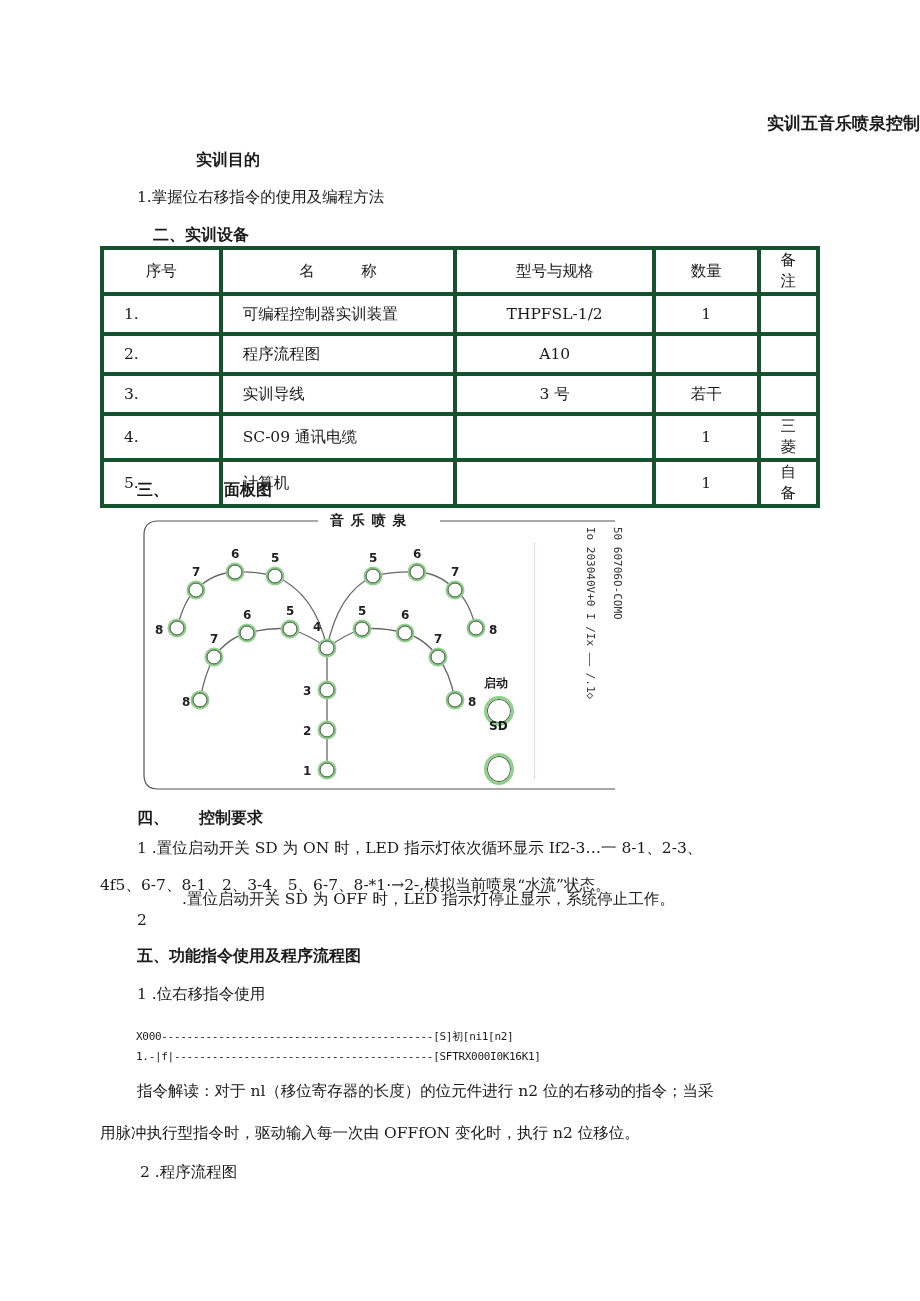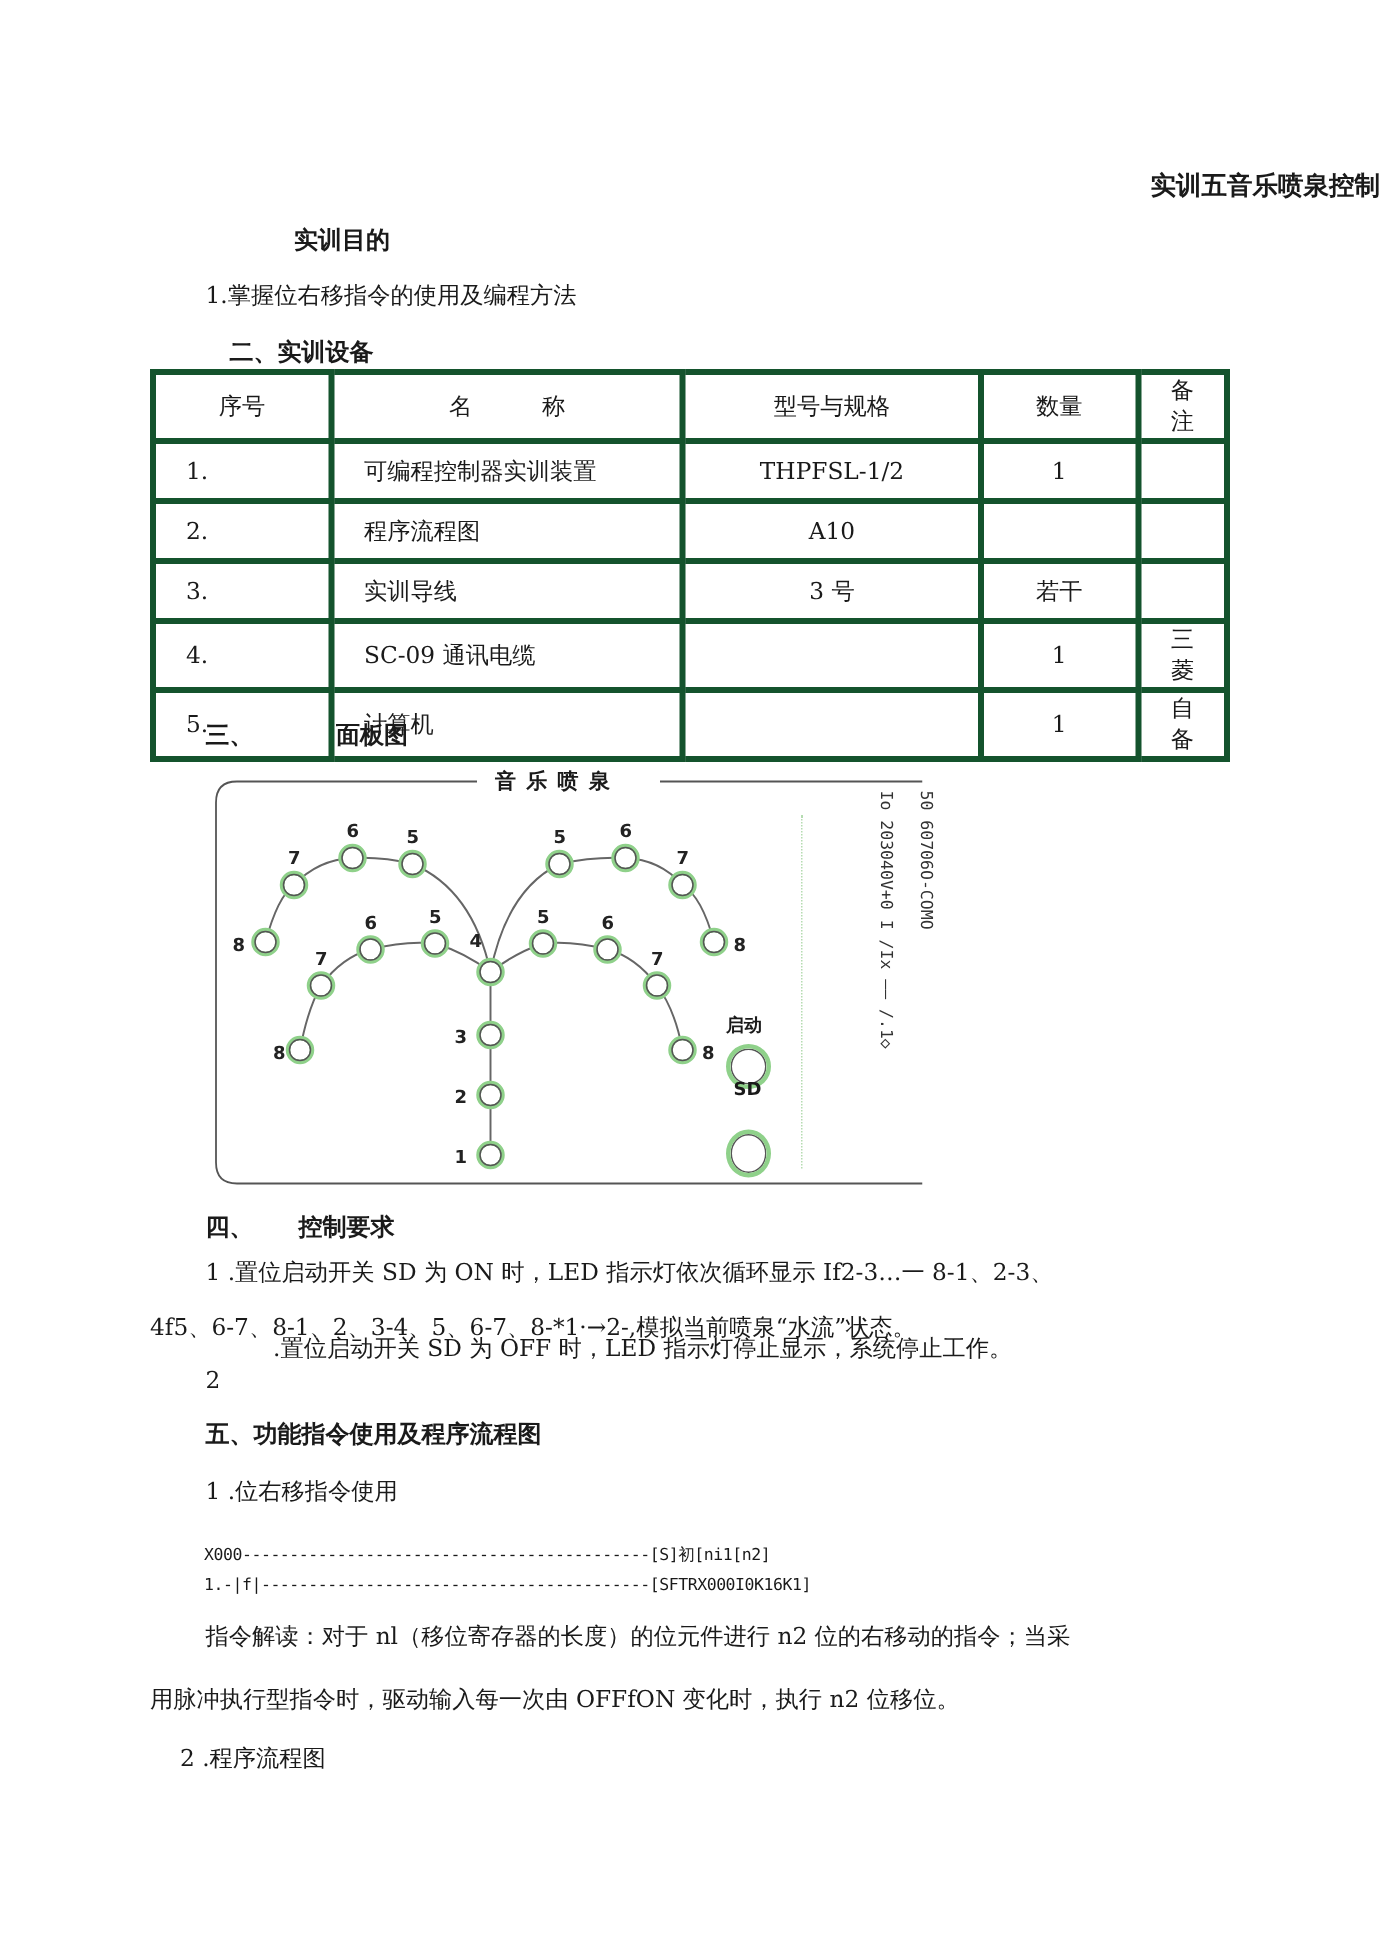--- a/index.html
+++ b/index.html
@@ -186,13 +186,13 @@
 <div class="abs body" style="left:182px; top:889px;">.置位启动开关 SD 为 OFF 时，LED 指示灯停止显示，系统停止工作。</div>
 
 <div class="abs h-bold" style="left:137px; top:946px;">五、功能指令使用及程序流程图</div>
 <div class="abs body" style="left:137px; top:984px;">1 .位右移指令使用</div>
 
 <div class="abs ladder" style="left:136px; top:1029px;text-align:right;">X000-------------------------------------------[S]初[ni1[n2]</div>
 <div class="abs ladder" style="left:136px; top:1050px;">1.-|f|-----------------------------------------[SFTRX000I0K16K1]</div>
 
 <div class="abs body" style="left:137px; top:1081px;">指令解读：对于 nl（移位寄存器的长度）的位元件进行 n2 位的右移动的指令；当采</div>
 <div class="abs body" style="left:100px; top:1123px;">用脉冲执行型指令时，驱动输入每一次由 OFFfON 变化时，执行 n2 位移位。</div>
-<div class="abs body" style="left:120px; top:1162px;">2 .程序流程图</div>
+<div class="abs body" style="left:140px; top:1162px;">2 .程序流程图</div>
 
 </body></html>

